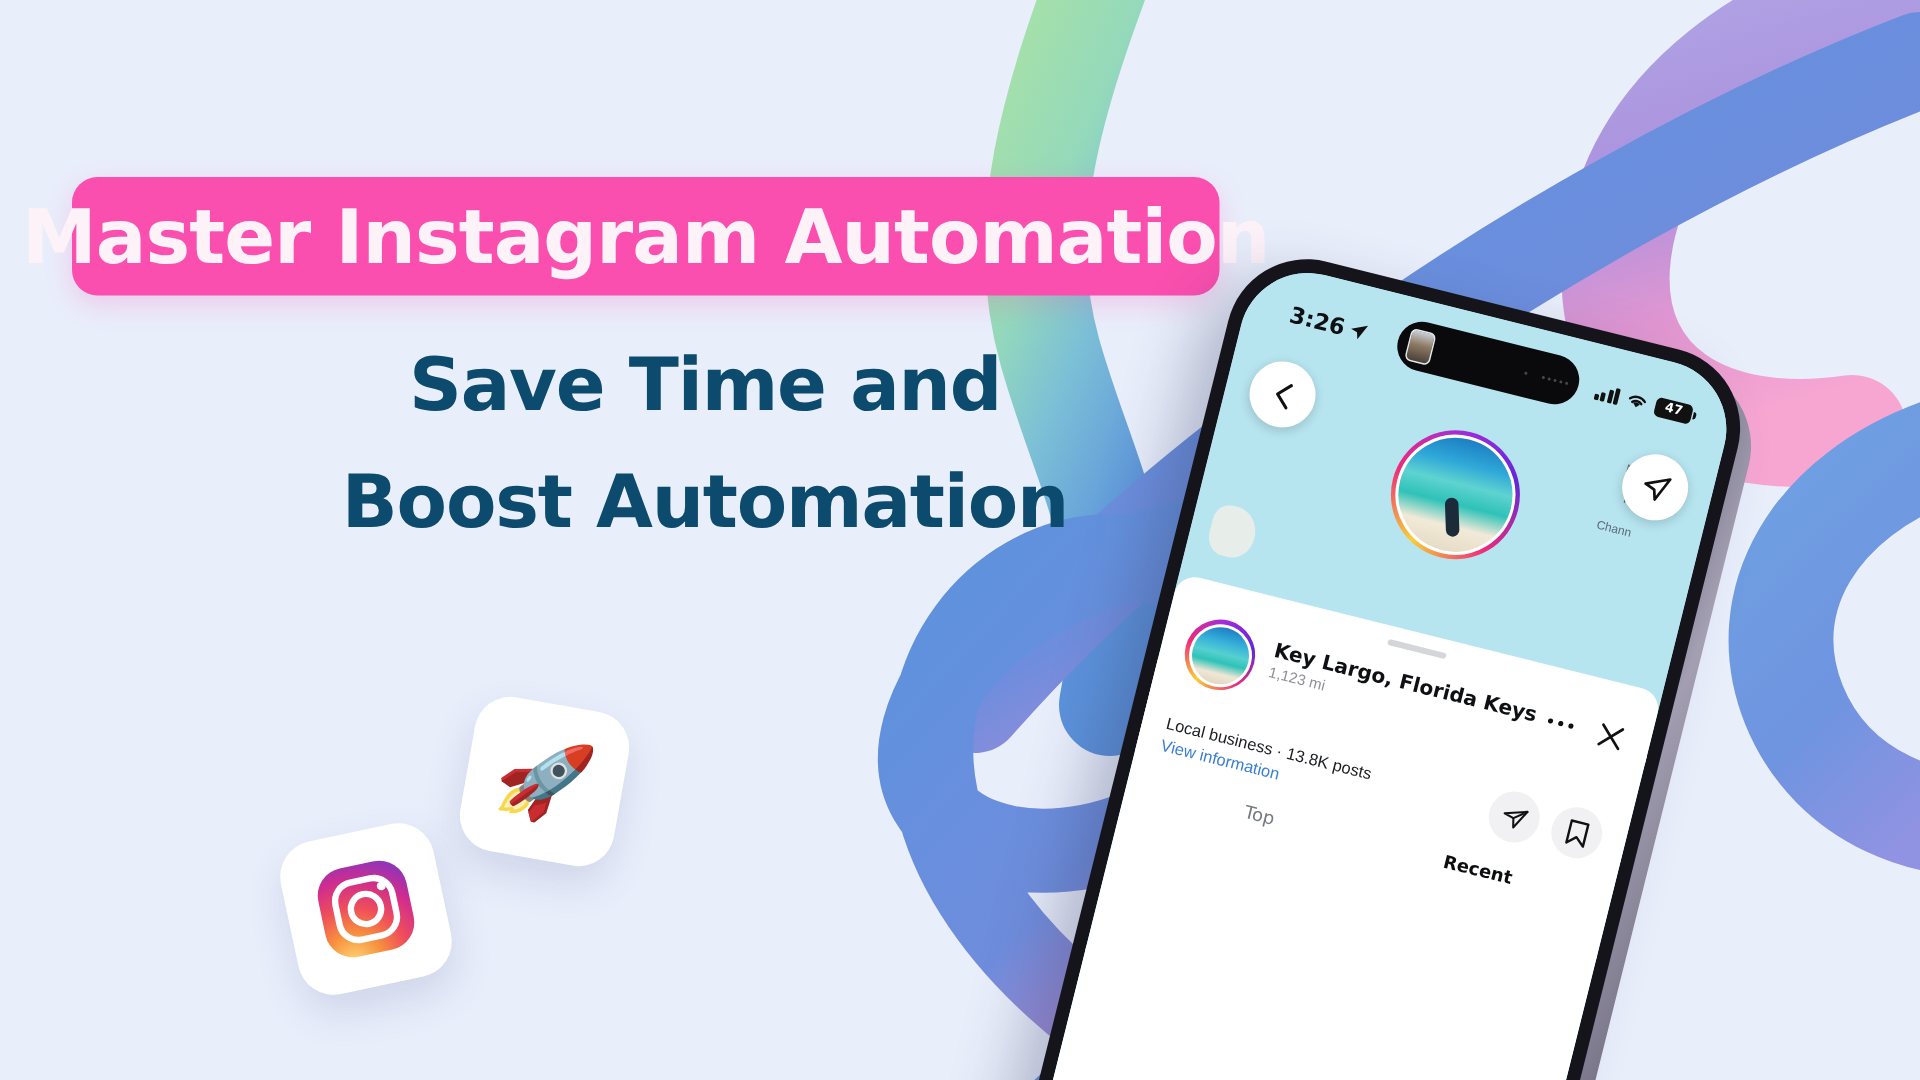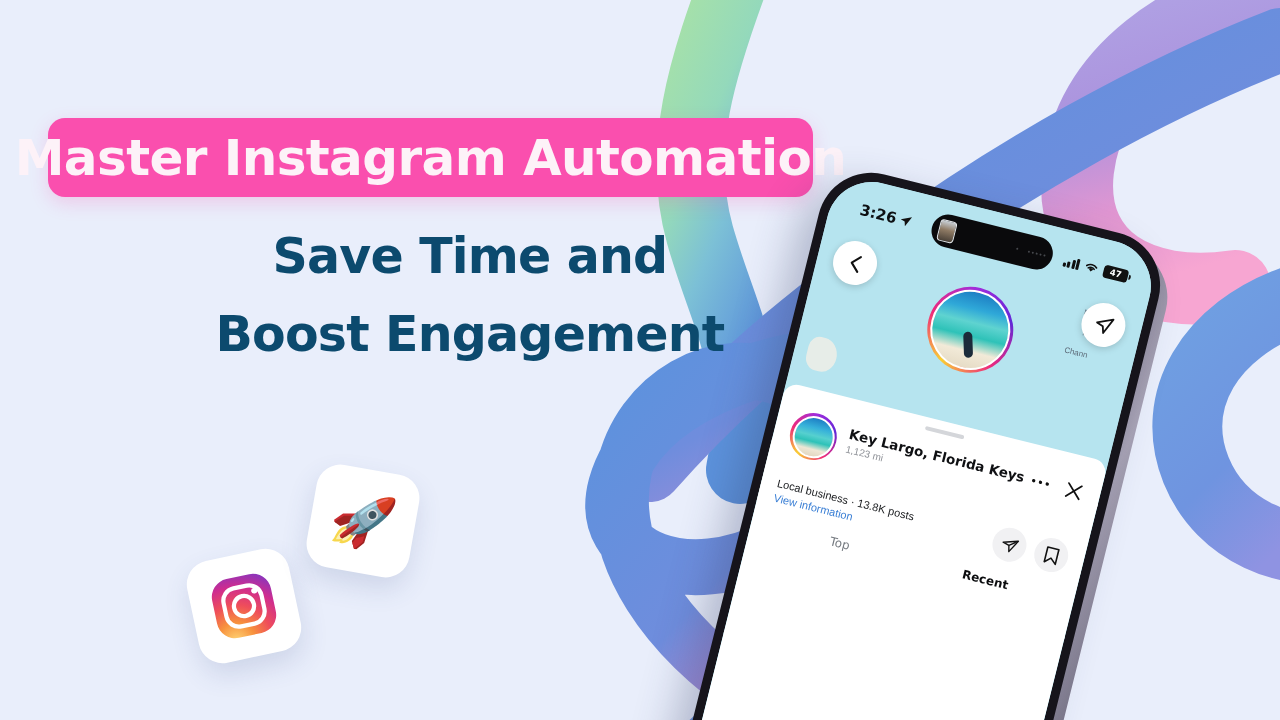--- a/index.html
+++ b/index.html
@@ -352,21 +352,21 @@
 
     <path d="M690 760 C 760 690, 830 640, 905 618" fill="none" stroke="url(#gBlueDeep)" stroke-width="58" stroke-linecap="round"></path>
   </svg>
 
   <div class="headline-badge">
     <span class="headline-badge-text">Master Instagram Automation</span>
   </div>
 
   <div class="subhead">
     <span class="subhead-line">Save Time and</span>
-    <span class="subhead-line">Boost Engagement</span>
+    <span class="subhead-line">Boost Automation</span>
   </div>
 
   <div id="tile-instagram" class="app-tile">
     <svg width="62" height="62" viewBox="0 0 64 64">
       <defs>
         <radialGradient id="igGrad" cx="0.26" cy="1.05" r="1.25">
           <stop offset="0%" stop-color="#ffd676"></stop>
           <stop offset="25%" stop-color="#f7913d"></stop>
           <stop offset="48%" stop-color="#ef4e5a"></stop>
           <stop offset="72%" stop-color="#cf2c8f"></stop>

